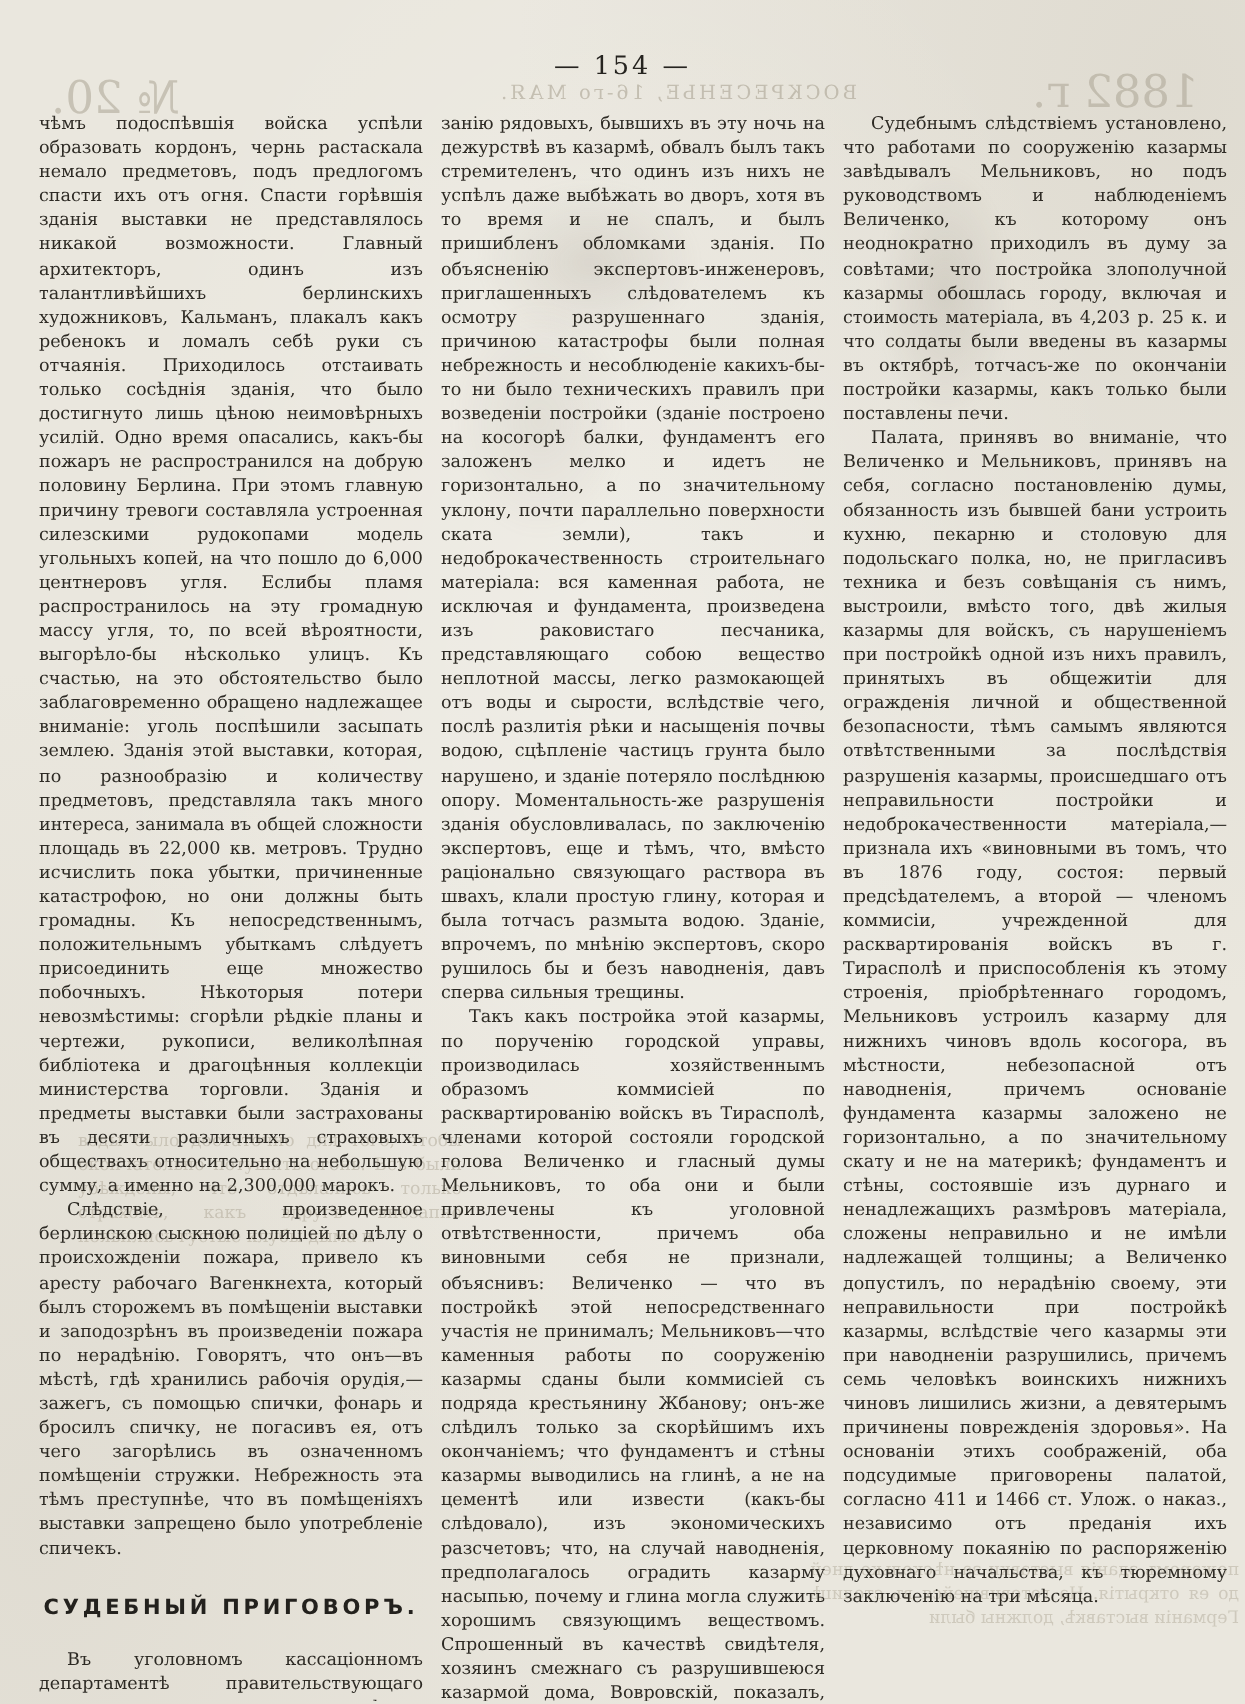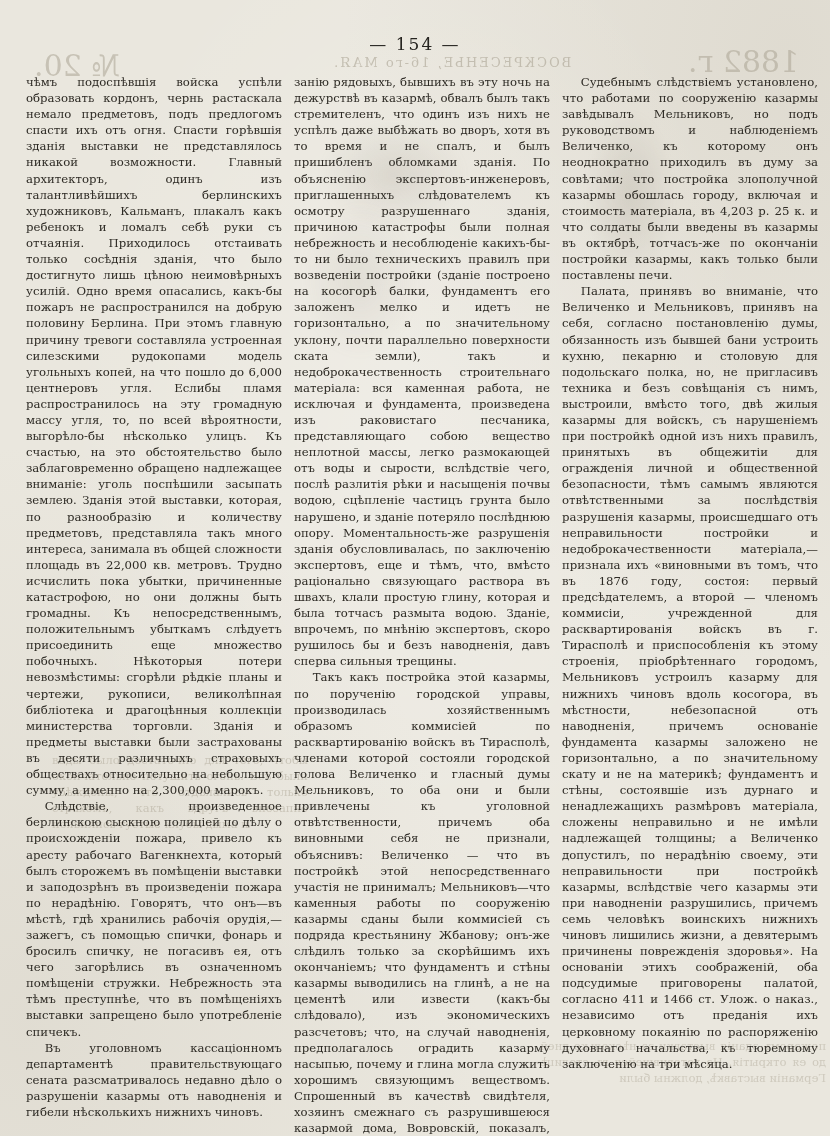--- a/index.html
+++ b/index.html
@@ -68,20 +68,21 @@
 <div class="smudge smudge--a"></div>
 <div class="smudge smudge--b"></div>
 <div class="smudge smudge--c"></div>
 
 <div class="page-number">— 154 —</div>
 
 <div class="columns">
   <div class="column">
       <p class="para no-indent"><span>чѣмъ подоспѣвшія войска успѣли образовать кордонъ, чернь растаскала немало предметовъ, подъ предлогомъ спасти ихъ отъ огня. Спасти горѣвшія зданія выставки не представлялось никакой возможности. Главный архитекторъ, одинъ изъ талантливѣйшихъ берлинскихъ художниковъ, Кальманъ, плакалъ какъ ребенокъ и ломалъ себѣ руки съ отчаянія. Приходилось отстаивать только сосѣднія зданія, что было достигнуто лишь цѣною неимовѣрныхъ усилій. Одно время опасались, какъ-бы пожаръ не распространился на добрую половину Берлина. При этомъ главную причину тревоги составляла устроенная силезскими рудокопами модель угольныхъ копей, на что пошло до 6,000 центнеровъ угля. Еслибы пламя распространилось на эту громадную массу угля, то, по всей вѣроятности, выгорѣло-бы нѣсколько улицъ. Къ счастью, на это обстоятельство было заблаговременно обращено надлежащее вниманіе: уголь поспѣшили засыпать землею. Зданія этой выставки, которая, по разнообразію и количеству предметовъ, представляла такъ много интереса, занимала въ общей сложности площадь въ 22,000 кв. метровъ. Трудно исчислить пока убытки, причиненные катастрофою, но они должны быть громадны. Къ непосредственнымъ, положительнымъ убыткамъ слѣдуетъ присоединить еще множество побочныхъ. Нѣкоторыя потери невозмѣстимы: сгорѣли рѣдкіе планы и чертежи, рукописи, великолѣпная библіотека и драгоцѣнныя коллекціи министерства торговли. Зданія и предметы выставки были застрахованы въ десяти различныхъ страховыхъ обществахъ относительно на небольшую сумму, а именно на 2,300,000 марокъ.</span></p>
       <p class="para"><span>Слѣдствіе, произведенное берлинскою сыскною полиціей по дѣлу о происхожденіи пожара, привело къ аресту рабочаго Вагенкнехта, который былъ сторожемъ въ помѣщеніи выставки и заподозрѣнъ въ произведеніи пожара по нерадѣнію. Говорятъ, что онъ—въ мѣстѣ, гдѣ хранились рабочія орудія,—зажегъ, съ помощью спички, фонарь и бросилъ спичку, не погасивъ ея, отъ чего загорѣлись въ означенномъ помѣщеніи стружки. Небрежность эта тѣмъ преступнѣе, что </span><span class="ital">въ помѣщеніяхъ выставки запрещено было употребленіе спичекъ.</span><span></span></p>
+      <h2 class="section-heading"><span>СУДЕБНЫЙ ПРИГОВОРЪ.</span></h2>
       <p class="para"><span>Въ уголовномъ кассаціонномъ департаментѣ правительствующаго сената разсматривалось недавно дѣло о разрушеніи казармы отъ наводненія и гибели нѣсколькихъ нижнихъ чиновъ.</span></p>
     </div>
   <div class="column">
       <p class="para no-indent"><span>занію рядовыхъ, бывшихъ въ эту ночь на дежурствѣ въ казармѣ, обвалъ былъ такъ стремителенъ, что одинъ изъ нихъ не успѣлъ даже выбѣжать во дворъ, хотя въ то время и не спалъ, и былъ пришибленъ обломками зданія. По объясненію экспертовъ-инженеровъ, приглашенныхъ слѣдователемъ къ осмотру разрушеннаго зданія, причиною катастрофы были </span><span class="ital">полная небрежность и несоблюденіе какихъ-бы-то ни было техническихъ правилъ при возведеніи постройки</span><span> (зданіе построено на косогорѣ балки, фундаментъ его заложенъ мелко и идетъ не горизонтально, а по значительному уклону, почти параллельно поверхности ската земли), такъ </span><span class="ital">и недоброкачественность строительнаго матеріала:</span><span> вся каменная работа, не исключая и фундамента, произведена изъ раковистаго песчаника, представляющаго собою вещество неплотной массы, легко размокающей отъ воды и сырости, вслѣдствіе чего, послѣ разлитія рѣки и насыщенія почвы водою, сцѣпленіе частицъ грунта было нарушено, и зданіе потеряло послѣднюю опору. Моментальность-же разрушенія зданія обусловливалась, по заключенію экспертовъ, еще и тѣмъ, что, вмѣсто раціонально связующаго раствора въ швахъ, клали простую глину, которая и была тотчасъ размыта водою. Зданіе, впрочемъ, по мнѣнію экспертовъ, скоро рушилось бы и безъ наводненія, давъ сперва сильныя трещины.</span></p>
       <p class="para"><span>Такъ какъ постройка этой казармы, по порученію городской управы, производилась хозяйственнымъ образомъ коммисіей по расквартированію войскъ въ Тирасполѣ, членами которой состояли городской голова Величенко и гласный думы Мельниковъ, то оба они и были привлечены къ уголовной отвѣтственности, причемъ оба виновными себя не признали, объяснивъ: Величенко — что въ постройкѣ этой непосредственнаго участія не принималъ; Мельниковъ—что каменныя работы по сооруженію казармы сданы были коммисіей съ подряда крестьянину Жбанову; онъ-же слѣдилъ только за скорѣйшимъ ихъ окончаніемъ; что фундаментъ и стѣны казармы выводились на глинѣ, а не на цементѣ или извести (какъ-бы слѣдовало), изъ экономическихъ разсчетовъ; что, на случай наводненія, предполагалось оградить казарму насыпью, почему и глина могла служить хорошимъ связующимъ веществомъ. Спрошенный въ качествѣ свидѣтеля, хозяинъ смежнаго съ разрушившеюся казармой дома, Вовровскій, показалъ, что стѣны казармы выводились изъ камня пріобрѣтенной городомъ, разрушившейся бани, вслѣдствіе чего камень былъ сыръ; что промежутки въ стѣнахъ набивались пескомъ и мелкимъ камнемъ, безъ всякой связи; что Мельникову, какъ распорядителю работами, свидѣтель не разъ заявлялъ о неудовлетворительности работъ и возможности печальныхъ послѣдствій, но онъ отвѣчалъ ему, свидѣтелю: «это не ваше дѣло». Бывшій членъ управы, Епифановъ, показалъ, что единственными (?) распорядителями работъ были Величенко и Мельниковъ, не слушавшіе никакихъ совѣтовъ; что изъ назначеннаго на постройку казармы камня Величенко лучшій отдалъ въ займы Зелигеру, такъ что для казармы остался совсѣмъ негодный камень.</span></p>
     </div>
   <div class="column">
       <p class="para"><span>Судебнымъ слѣдствіемъ установлено, что работами по сооруженію казармы завѣдывалъ Мельниковъ, но подъ руководствомъ и наблюденіемъ Величенко, къ которому онъ неоднократно приходилъ въ думу за совѣтами; что постройка злополучной казармы обошлась городу, включая и стоимость матеріала, въ 4,203 р. 25 к. и что солдаты были введены въ казармы въ октябрѣ, тотчасъ-же по окончаніи постройки казармы, какъ только были поставлены печи.</span></p>
       <p class="para"><span>Палата, принявъ во вниманіе, что Величенко и Мельниковъ, принявъ на себя, согласно постановленію думы, обязанность изъ бывшей бани устроить кухню, пекарню и столовую для подольскаго полка, но, </span><span class="ital">не пригласивъ техника и безъ совѣщанія съ нимъ,</span><span> выстроили, вмѣсто того, двѣ жилыя казармы для войскъ, съ нарушеніемъ при постройкѣ одной изъ нихъ правилъ, принятыхъ въ общежитіи для огражденія личной и общественной безопасности, тѣмъ самымъ являются отвѣтственными за послѣдствія разрушенія казармы, происшедшаго отъ неправильности постройки и недоброкачественности матеріала,—признала ихъ «виновными въ томъ, что въ 1876 году, состоя: первый предсѣдателемъ, а второй — членомъ коммисіи, учрежденной для расквартированія войскъ въ г. Тирасполѣ и приспособленія къ этому строенія, пріобрѣтеннаго городомъ, Мельниковъ устроилъ казарму для нижнихъ чиновъ вдоль косогора, въ мѣстности, небезопасной отъ наводненія, причемъ основаніе фундамента казармы заложено не горизонтально, а по значительному скату и не на материкѣ; фундаментъ и стѣны, состоявшіе изъ дурнаго и ненадлежащихъ размѣровъ матеріала, сложены неправильно и не имѣли надлежащей толщины; а Величенко допустилъ, по нерадѣнію своему, эти неправильности при постройкѣ казармы, вслѣдствіе чего казармы эти при наводненіи разрушились, причемъ семь человѣкъ воинскихъ нижнихъ чиновъ лишились жизни, а девятерымъ причинены поврежденія здоровья». На основаніи этихъ соображеній, оба подсудимые приговорены палатой, согласно 411 и 1466 ст. Улож. о наказ., независимо отъ преданія ихъ церковному покаянію по распоряженію духовнаго начальства, къ тюремному заключенію на три мѣсяца.</span></p>
     </div>

